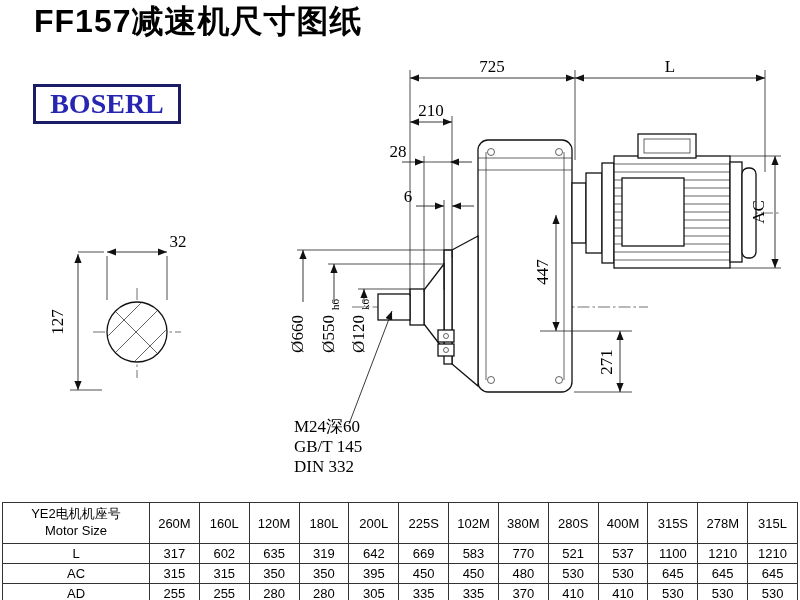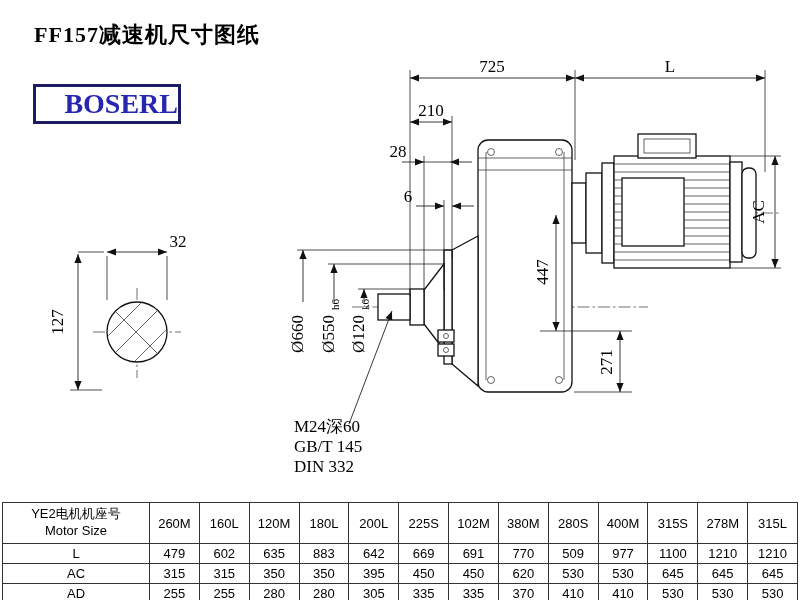--- a/index.html
+++ b/index.html
@@ -1,27 +1,27 @@
 <!DOCTYPE html>
 <html><head>
 <meta charset="utf-8">
 <style>
   html,body{margin:0;padding:0;}
   body{
     width:800px;height:600px;position:relative;background:#ffffff;
     font-family:"Liberation Sans",sans-serif;overflow:hidden;color:#000;
   }
   .title{
-    position:absolute;left:34px;top:20px;font-size:22px;font-weight:bold;
-    letter-spacing:1px;font-family:Liberation Serif, serif;
+    position:absolute;left:34px;top:0;font-size:32px;font-weight:bold;
+    letter-spacing:1px;font-family:Liberation Sans, sans-serif;
   }
   .logo{
     position:absolute;left:33px;top:84px;width:148px;height:40px;
     border:3px solid #1c1c66;box-sizing:border-box;display:flex;
-    align-items:center;justify-content:flex-end;
+    align-items:center;justify-content:center;
     font-family:"Liberation Serif",serif;font-weight:bold;font-size:28px;
     color:#2626b0;background:#fff;
   }
   svg.drawing{position:absolute;left:0;top:0;}
   
   .e{stroke:#222;stroke-width:0.8;fill:none;}
   .d{stroke:#222;stroke-width:0.9;fill:none;}
   .o{fill:#ffffff;stroke:#111;stroke-width:1.3;}
   .t2{fill:none;stroke:#222;stroke-width:0.7;}
   .cl{stroke:#333;stroke-width:0.7;fill:none;stroke-dasharray:12 3 2.5 3;}
@@ -202,44 +202,44 @@
         <th>280S</th>
         <th>400M</th>
         <th>315S</th>
         <th>278M</th>
         <th>315L</th>
       </tr>
   </thead>
   <tbody id="table-body">
       <tr>
         <td>L</td>
-        <td>479</td>
+        <td>317</td>
         <td>602</td>
         <td>635</td>
-        <td>883</td>
+        <td>319</td>
         <td>642</td>
         <td>669</td>
-        <td>691</td>
+        <td>583</td>
         <td>770</td>
-        <td>509</td>
-        <td>977</td>
+        <td>521</td>
+        <td>537</td>
         <td>1100</td>
         <td>1210</td>
         <td>1210</td>
       </tr>
       <tr>
         <td>AC</td>
         <td>315</td>
         <td>315</td>
         <td>350</td>
         <td>350</td>
         <td>395</td>
         <td>450</td>
         <td>450</td>
-        <td>620</td>
+        <td>480</td>
         <td>530</td>
         <td>530</td>
         <td>645</td>
         <td>645</td>
         <td>645</td>
       </tr>
       <tr>
         <td>AD</td>
         <td>255</td>
         <td>255</td>

